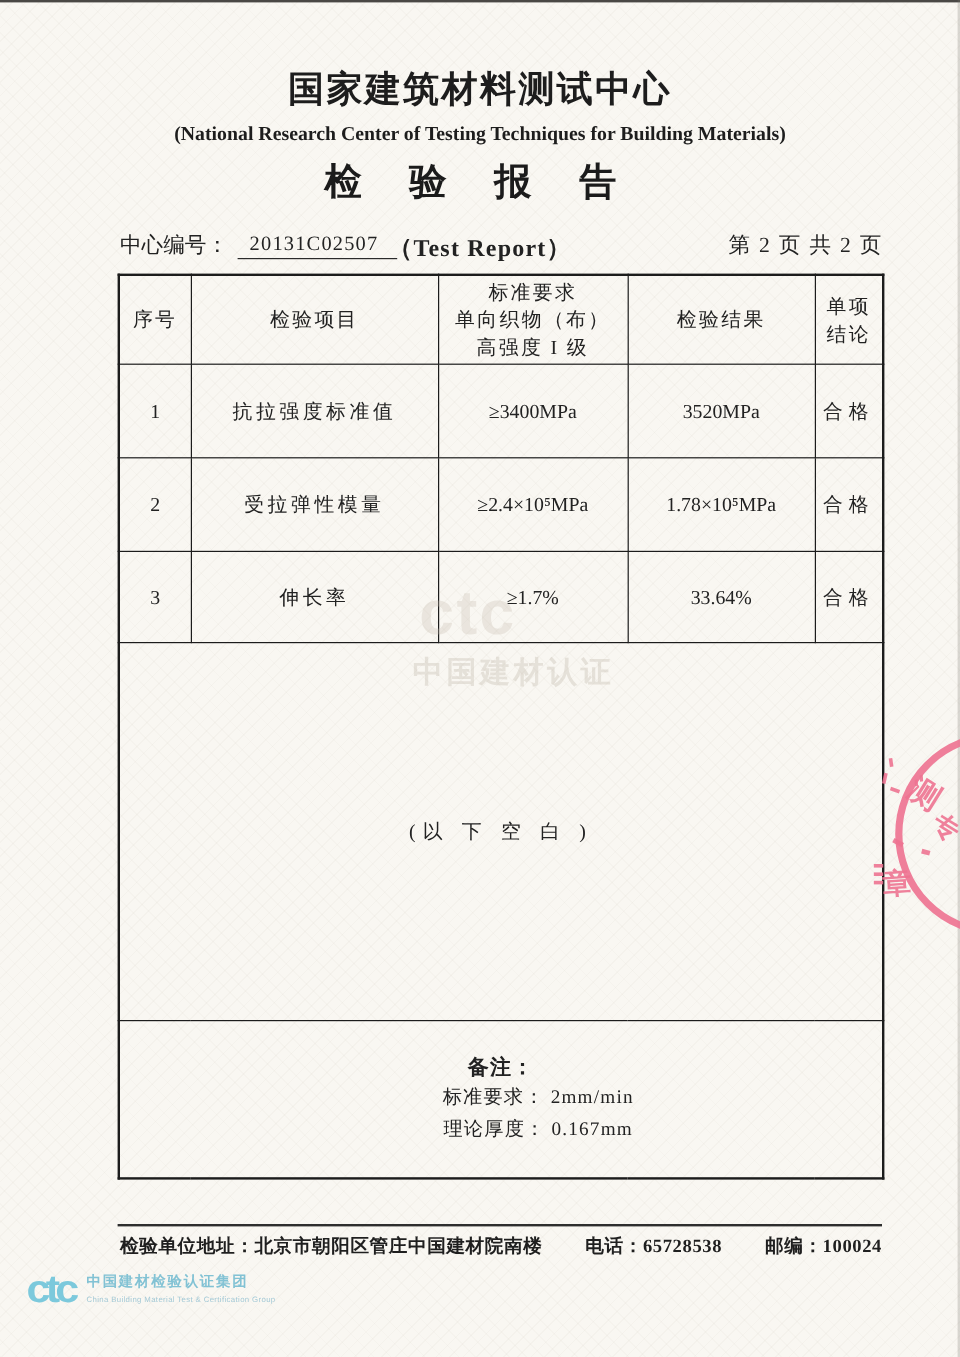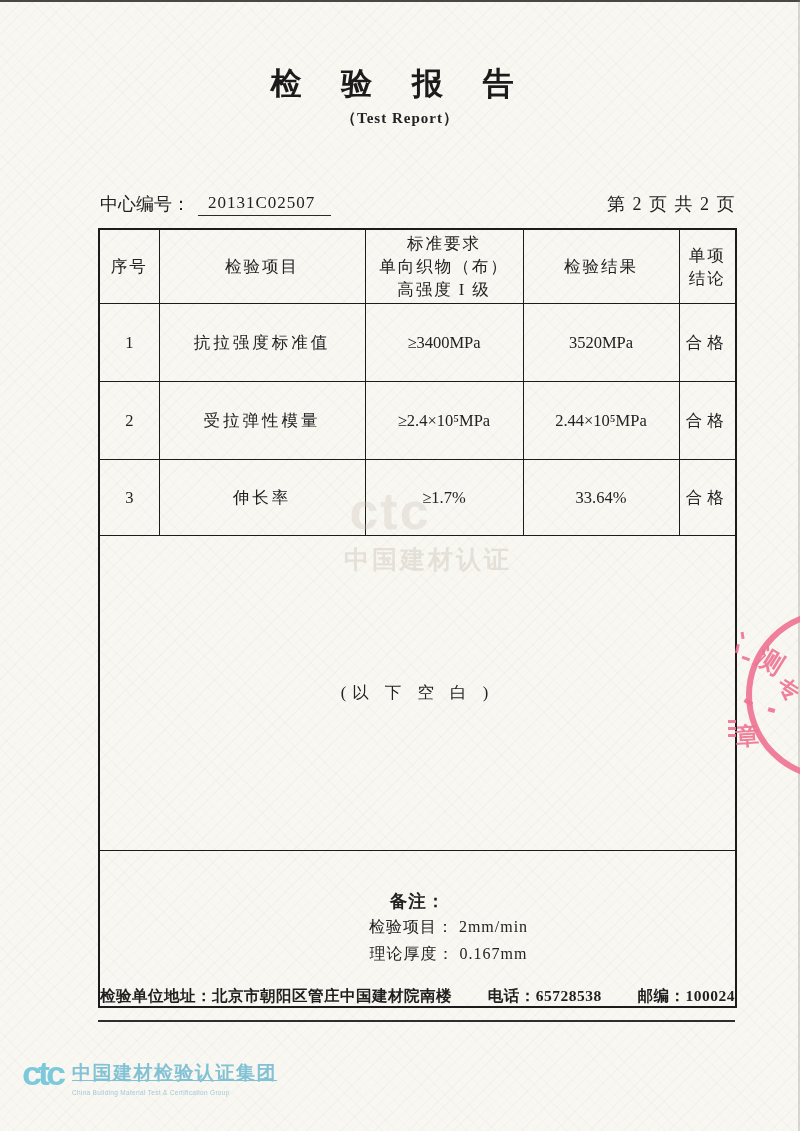--- a/index.html
+++ b/index.html
@@ -17,21 +17,21 @@
     overflow:hidden;
   }
   .scan-edge-top { position:absolute; top:0; left:0; width:100%; height:2px; background:#4a4845; }
   .scan-edge-right { position:absolute; top:0; right:0; width:2px; height:100%; background:rgba(120,115,108,0.25); }
 
   
   .titles { position:absolute; top:54px; left:0; width:100%; text-align:center; }
   .title-cn { font-size:30px; font-weight:600; letter-spacing:2px; color:#1d1d1d; }
   .title-en { font-size:16.5px; font-weight:bold; margin-top:7px; color:#1d1d1d; }
   .report-cn { font-size:31px; font-weight:600; letter-spacing:16px; padding-left:0; margin-top:9px; color:#1b1b1b; }
-  .report-en { font-size:15px; font-weight:bold; letter-spacing:1px; margin-top:4px; }
+  .report-en { font-size:20px; font-weight:bold; letter-spacing:1px; margin-top:20px; }
 
   
   .info-row { position:absolute; top:192px; left:100px; width:636px;
               display:flex; justify-content:space-between; align-items:flex-start; }
   .report-no { font-size:18px; display:flex; align-items:center; }
   .report-no-value { font-size:17px; letter-spacing:1px; margin-left:8px;
                      padding:0 16px 2px 10px; border-bottom:1.5px solid #2a2a2a; }
   .page-info { font-size:18px; letter-spacing:1.5px; }
 
   
@@ -44,59 +44,61 @@
   }
   th.hdr { letter-spacing:2px; line-height:23px; }
   .hdr-line { display:block; }
   td.seq { font-weight:bold; font-size:17px; }
   td.item { letter-spacing:3px; }
   td.concl { letter-spacing:5px; }
   tr.hrow { height:72px; }
   tr.drow1 { height:78px; } tr.drow2 { height:78px; } tr.drow3 { height:76px; }
   td.blank-cell { height:315px; vertical-align:top; text-align:left;
                   padding:12px 10px; font-size:17px; letter-spacing:6px; }
-  td.remarks-cell { height:156px; vertical-align:top; text-align:left; padding:8px 12px; }
+  td.remarks-cell { height:131px; vertical-align:top; text-align:left; padding:8px 12px; }
   .remarks-label { font-size:17.5px; font-weight:bold; letter-spacing:1px; }
   .remark-line { margin-left:62px; font-size:16px; line-height:27px; letter-spacing:1px; }
 
   
   .watermark { position:absolute; left:300px; top:488px; width:180px; text-align:center;
                pointer-events:none; font-family:"Liberation Sans","DejaVu Sans",sans-serif; }
   .wm-ctc { font-size:52px; font-weight:bold; letter-spacing:2px;
             color:rgba(198,190,176,0.30); line-height:0.9; }
   .wm-text { font-size:25px; font-weight:bold; letter-spacing:3px;
              color:rgba(198,190,176,0.38); margin-top:8px; white-space:nowrap;margin-left:44px; }
 
   
   .seal { position:absolute; right:0; top:604px; width:72px; height:186px; }
 
   
   .footer-rule { position:absolute; left:98px; top:1020px; width:637px; height:2px; background:#2e2e2e; }
-  .footer-line { position:absolute; left:100px; top:986px; width:635px;
+  .footer-line { position:absolute; left:100px; top:1028px; width:635px;
                  display:flex; justify-content:space-between;
                  font-size:15.5px; font-weight:bold; letter-spacing:0.5px; color:#1f1f1f; }
   .footer-seg { white-space:nowrap; }
 
   
   .org-logo { position:absolute; left:22px; top:1060px; display:flex; align-items:flex-start;
               font-family:"Liberation Sans","DejaVu Sans",sans-serif; }
   .logo-ctc { font-size:36px; font-weight:bold; letter-spacing:-4px; line-height:0.8;
               color:#7cc9dc; transform:scaleY(0.9); }
   .logo-block { margin-left:10px; }
-  .org-cn { font-size:19px; font-weight:bold; letter-spacing:1.5px; color:#82c2d4;text-decoration:underline; }
+  .org-cn { font-size:12px; font-weight:bold; letter-spacing:1.5px; color:#82c2d4; }
   .org-en { font-size:6.5px; color:#a3c9d6; margin-top:3px; letter-spacing:0.3px; }
 </style>
 </head>
 <body>
 
 <div class="page">
   <div class="scan-edge-top"></div>
   <div class="scan-edge-right"></div>
 
   <div class="titles">
+    <div class="title-cn">国家建筑材料测试中心</div>
+    <div class="title-en">(National Research Center of Testing Techniques for Building Materials)</div>
     <div class="report-cn">检 验 报 告</div>
     <div class="report-en">（Test Report）</div>
   </div>
 
   <div class="info-row">
     <div class="report-no">
       <span>中心编号：</span>
       <span class="report-no-value">20131C02507</span>
     </div>
     <div class="page-info">第 2 页 共 2 页</div>
@@ -130,37 +132,37 @@
         <td class="seq">1</td>
         <td class="item">抗拉强度标准值</td>
         <td>≥3400MPa</td>
         <td>3520MPa</td>
         <td class="concl">合格</td>
       </tr>
       <tr class="drow2">
         <td class="seq">2</td>
         <td class="item">受拉弹性模量</td>
         <td>≥2.4×10⁵MPa</td>
-        <td>2.44×10⁵MPa</td>
+        <td>1.78×10⁵MPa</td>
         <td class="concl">合格</td>
       </tr>
       <tr class="drow3">
         <td class="seq">3</td>
         <td class="item">伸长率</td>
         <td>≥1.7%</td>
         <td>33.64%</td>
         <td class="concl">合格</td>
       </tr>
       <tr>
         <td class="blank-cell" colspan="5">(以 下 空 白 )</td>
       </tr>
       <tr>
         <td class="remarks-cell" colspan="5">
           <div class="remarks-label">备注：</div>
-          <div class="remark-line">检验项目： 2mm/min</div>
+          <div class="remark-line">标准要求： 2mm/min</div>
           <div class="remark-line">理论厚度： 0.167mm</div>
         </td>
       </tr>
     </tbody>
       </table>
   </div>
 
   <div class="watermark">
     <div class="wm-ctc">ctc</div>
     <div class="wm-text">中国建材认证</div>

